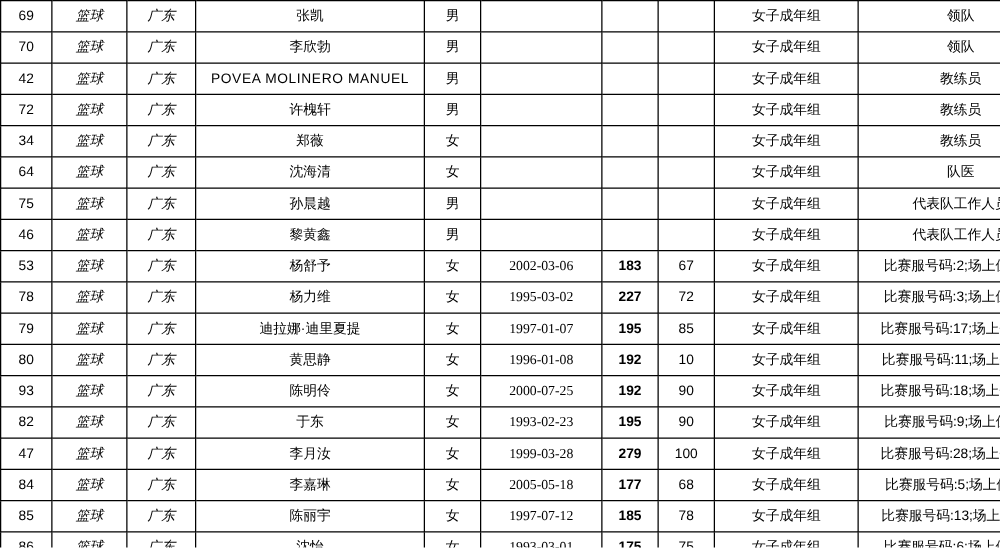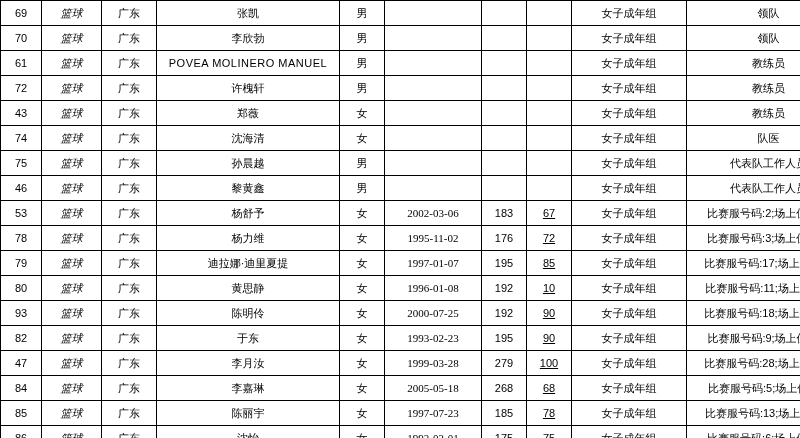--- a/index.html
+++ b/index.html
@@ -25,26 +25,26 @@
     line-height: 1.1;
     height: 24px;
     padding: 0 2px;
     text-align: center;
     vertical-align: middle;
     white-space: nowrap;
     overflow: hidden;
   }
   td.c-num    { width: 36px; }
   td.c-sport  { width: 55px; font-style: italic; }
-  td.c-region { width: 50px; }
+  td.c-region { width: 50px; font-style: italic; }
   td.c-name   { width: 178px; }
   td.c-gender { width: 40px; }
   td.c-birth  { width: 92px; font-family: Liberation Serif, serif; }
-  td.c-height { width: 40px; }
-  td.c-weight { width: 40px; text-decoration: underline; }
+  td.c-height { width: 40px; font-weight: bold; }
+  td.c-weight { width: 40px; }
   td.c-group  { width: 110px; }
   td.c-role   { width: 159px; }
   td.c-name.wide-latin { letter-spacing: 0.5px; }
 </style>
 </head>
 <body>
 
 <table id="roster-table">
   <tbody>
       <tr>
@@ -65,21 +65,21 @@
         <td class="c-region">广东</td>
         <td class="c-name">李欣勃</td>
         <td class="c-gender">男</td>
         <td class="c-birth"></td>
         <td class="c-height"></td>
         <td class="c-weight"></td>
         <td class="c-group">女子成年组</td>
         <td class="c-role">领队</td>
       </tr>
       <tr>
-        <td class="c-num">61</td>
+        <td class="c-num">42</td>
         <td class="c-sport">篮球</td>
         <td class="c-region">广东</td>
         <td class="c-name wide-latin">POVEA MOLINERO MANUEL</td>
         <td class="c-gender">男</td>
         <td class="c-birth"></td>
         <td class="c-height"></td>
         <td class="c-weight"></td>
         <td class="c-group">女子成年组</td>
         <td class="c-role">教练员</td>
       </tr>
@@ -89,33 +89,33 @@
         <td class="c-region">广东</td>
         <td class="c-name">许槐轩</td>
         <td class="c-gender">男</td>
         <td class="c-birth"></td>
         <td class="c-height"></td>
         <td class="c-weight"></td>
         <td class="c-group">女子成年组</td>
         <td class="c-role">教练员</td>
       </tr>
       <tr>
-        <td class="c-num">43</td>
+        <td class="c-num">34</td>
         <td class="c-sport">篮球</td>
         <td class="c-region">广东</td>
         <td class="c-name">郑薇</td>
         <td class="c-gender">女</td>
         <td class="c-birth"></td>
         <td class="c-height"></td>
         <td class="c-weight"></td>
         <td class="c-group">女子成年组</td>
         <td class="c-role">教练员</td>
       </tr>
       <tr>
-        <td class="c-num">74</td>
+        <td class="c-num">64</td>
         <td class="c-sport">篮球</td>
         <td class="c-region">广东</td>
         <td class="c-name">沈海清</td>
         <td class="c-gender">女</td>
         <td class="c-birth"></td>
         <td class="c-height"></td>
         <td class="c-weight"></td>
         <td class="c-group">女子成年组</td>
         <td class="c-role">队医</td>
       </tr>
@@ -154,22 +154,22 @@
         <td class="c-weight">67</td>
         <td class="c-group">女子成年组</td>
         <td class="c-role">比赛服号码:2;场上位置:G</td>
       </tr>
       <tr>
         <td class="c-num">78</td>
         <td class="c-sport">篮球</td>
         <td class="c-region">广东</td>
         <td class="c-name">杨力维</td>
         <td class="c-gender">女</td>
-        <td class="c-birth">1995-11-02</td>
-        <td class="c-height">176</td>
+        <td class="c-birth">1995-03-02</td>
+        <td class="c-height">227</td>
         <td class="c-weight">72</td>
         <td class="c-group">女子成年组</td>
         <td class="c-role">比赛服号码:3;场上位置:G</td>
       </tr>
       <tr>
         <td class="c-num">79</td>
         <td class="c-sport">篮球</td>
         <td class="c-region">广东</td>
         <td class="c-name">迪拉娜·迪里夏提</td>
         <td class="c-gender">女</td>
@@ -227,32 +227,32 @@
         <td class="c-group">女子成年组</td>
         <td class="c-role">比赛服号码:28;场上位置:C</td>
       </tr>
       <tr>
         <td class="c-num">84</td>
         <td class="c-sport">篮球</td>
         <td class="c-region">广东</td>
         <td class="c-name">李嘉琳</td>
         <td class="c-gender">女</td>
         <td class="c-birth">2005-05-18</td>
-        <td class="c-height">268</td>
+        <td class="c-height">177</td>
         <td class="c-weight">68</td>
         <td class="c-group">女子成年组</td>
         <td class="c-role">比赛服号码:5;场上位置:F</td>
       </tr>
       <tr>
         <td class="c-num">85</td>
         <td class="c-sport">篮球</td>
         <td class="c-region">广东</td>
         <td class="c-name">陈丽宇</td>
         <td class="c-gender">女</td>
-        <td class="c-birth">1997-07-23</td>
+        <td class="c-birth">1997-07-12</td>
         <td class="c-height">185</td>
         <td class="c-weight">78</td>
         <td class="c-group">女子成年组</td>
         <td class="c-role">比赛服号码:13;场上位置:F</td>
       </tr>
       <tr>
         <td class="c-num">86</td>
         <td class="c-sport">篮球</td>
         <td class="c-region">广东</td>
         <td class="c-name">沈怡</td>

